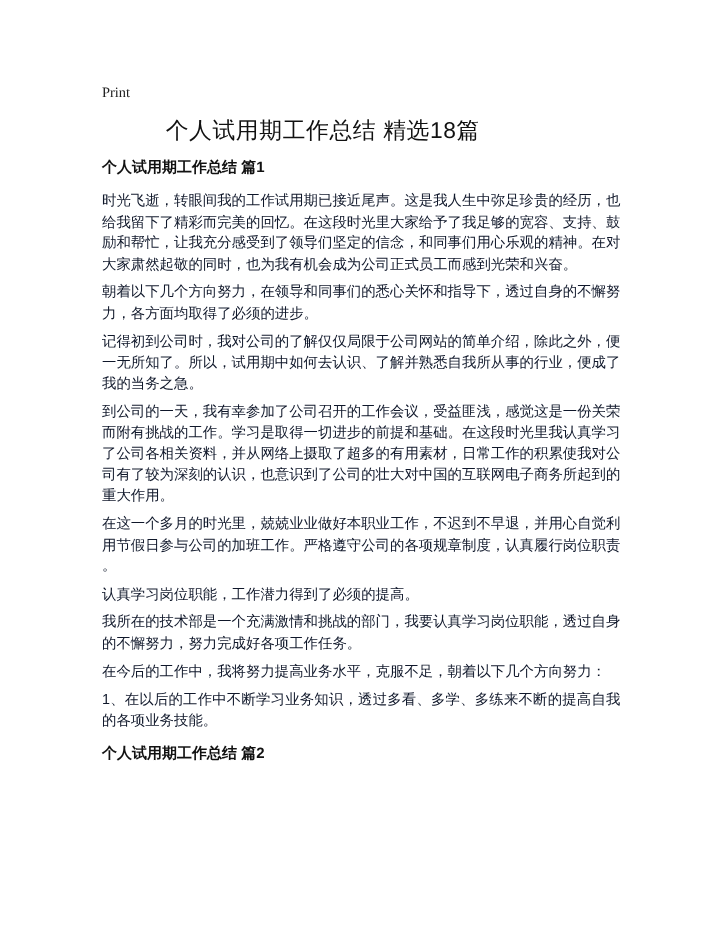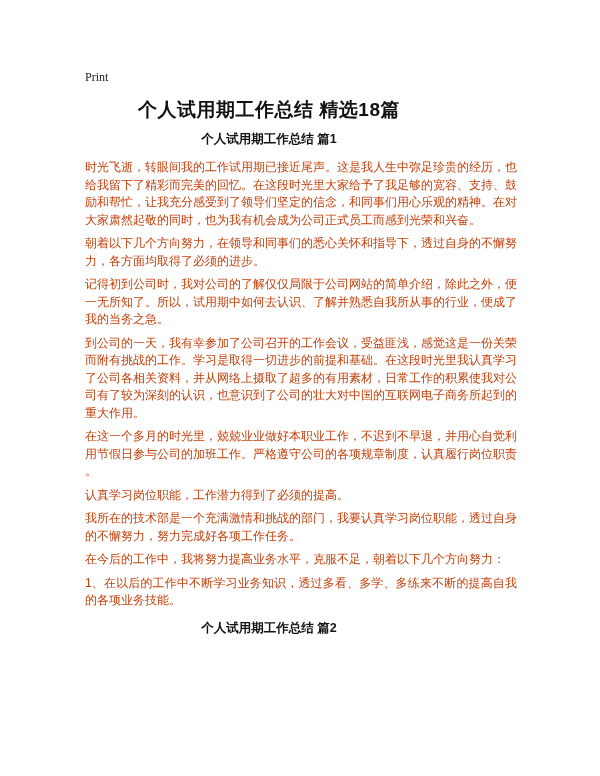--- a/index.html
+++ b/index.html
@@ -25,48 +25,47 @@
     font-family: "Liberation Serif", serif;
     font-size: 12px;
     line-height: 14px;
     color: #222222;
     margin: 0;
   }
   .doc-title {
     margin: 14px 0 0 0;
     font-size: 19px;
     line-height: 23px;
-    font-weight: bold;
+    font-weight: normal;
     text-align: center;
     color: #111111;
     letter-spacing: 0.5px;
   }
   .doc-subtitle {
     margin: 15px 0 0 0;
     font-size: 12px;
     line-height: 15px;
     color: #2a2a2a;
   }
   .sec-heading {
     margin: 10px 0 0 0;
     font-size: 12.5px;
     line-height: 16px;
     font-weight: bold;
     color: #111111;
-    text-align: center;
   }
   p.body-para {
     width: 432px;
     margin: 6px 0 0 0;
     font-size: 12px;
     line-height: 17.5px;
     text-align: justify;
     line-break: anywhere;
     word-break: break-all;
-    color: #c2410c;
+    color: #0f172a;
   }
   p.body-para.first {
     margin-top: 12px;
   }
 </style>
 </head>
 <body>
 
 <div class="page">
 

